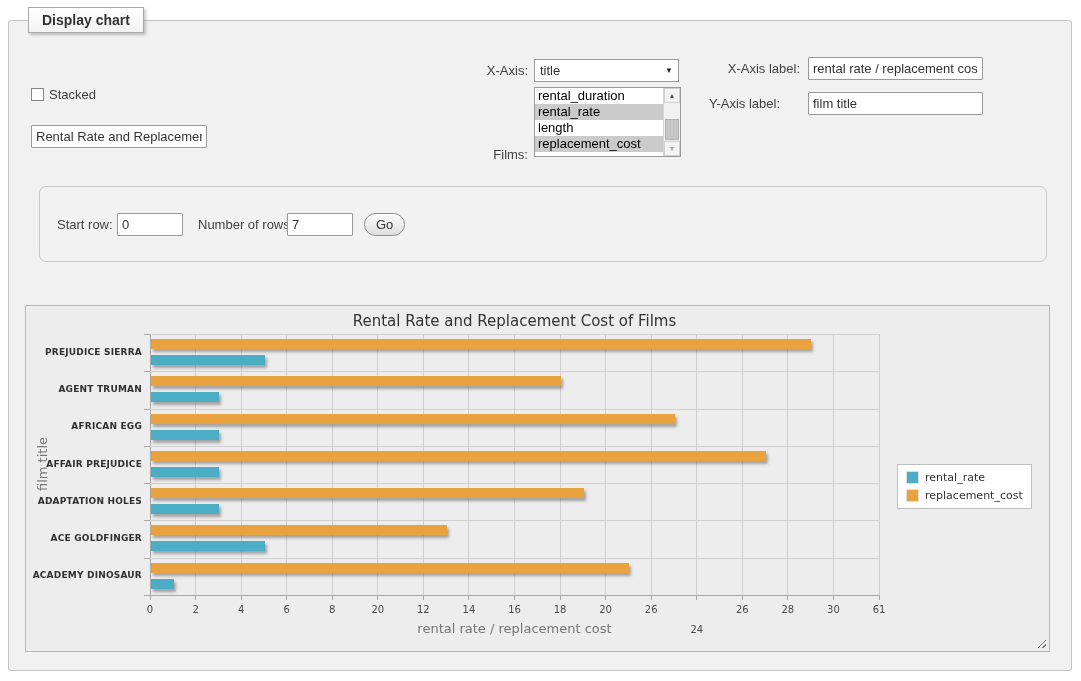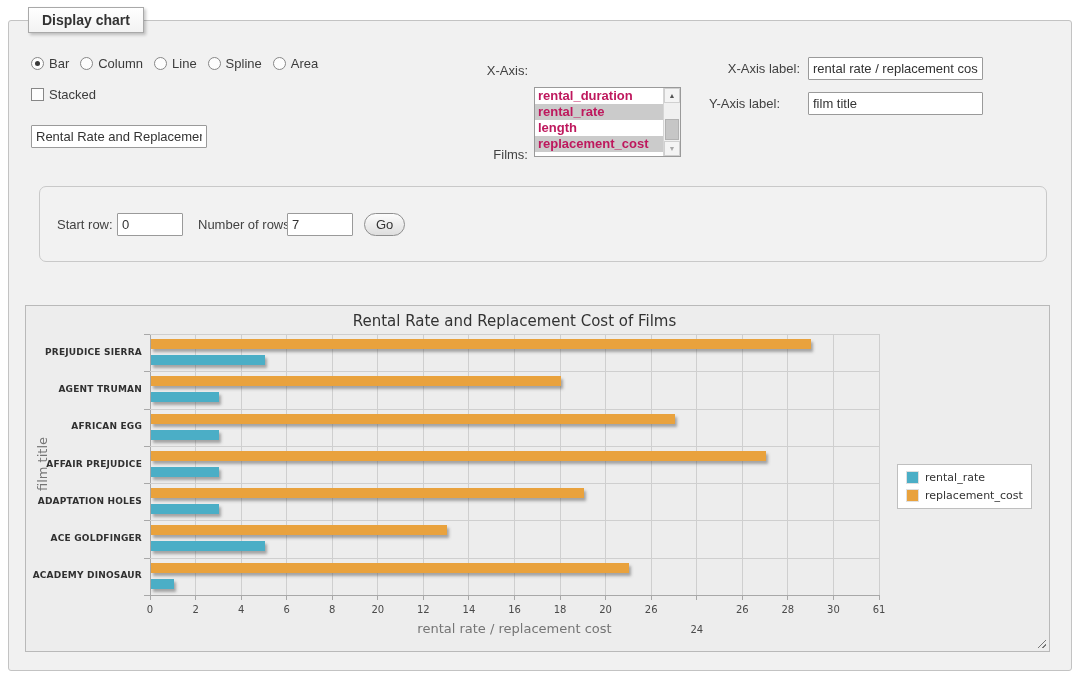--- a/index.html
+++ b/index.html
@@ -55,21 +55,21 @@
   .xaxis-select .sel-text { flex: 1; color: #333; }
   .sel-arrow { font-size: 8px; color: #222; }
   .xlabel-input { position: absolute; left: 799px; top: 36px; width: 175px; }
   .ylabel-input { position: absolute; left: 799px; top: 71px; width: 175px; }
   
   .series-list {
     position: absolute; left: 525px; top: 66px; width: 147px; height: 70px;
     background: #fff; border: 1px solid #9a9a9a; overflow: hidden;
   }
   .series-opts { position: absolute; left: 0; top: 0; right: 17px; }
-  .series-opt { height: 16px; line-height: 16px; padding: 0 3px; color: #be185d; white-space: nowrap; cursor: default; font-weight: bold; }
+  .series-opt { height: 16px; line-height: 16px; padding: 0 3px; color: #000000; white-space: nowrap; cursor: default; }
   .series-opt.selected { background: #cbcbcb; }
   .sb { position: absolute; right: 0; top: 0; width: 17px; bottom: 0; background: #f0f0f0; border-left: 1px solid #d5d5d5; }
   .sb-btn { position: absolute; left: 0; width: 16px; height: 15px; background: #f4f4f4; border: 1px solid #d0d0d0;
             display: flex; align-items: center; justify-content: center; font-size: 7px; color: #555; }
   .sb-up { top: 0; }
   .sb-down { bottom: 0; color: #a8a8a8; }
   .sb-thumb { position: absolute; left: 1px; top: 31px; width: 14px; height: 21px; background: #c6c6c6; border: 1px solid #b2b2b2; }
   
   .rows-box {
     position: absolute; left: 30px; top: 165px; width: 1008px; height: 76px;
@@ -130,51 +130,33 @@
     background: repeating-linear-gradient(-45deg, transparent 0 2px, #777 2px 3px);
     clip-path: polygon(100% 0, 100% 100%, 0 100%);
   }
 </style>
 </head>
 <body>
 
 <div class="panel">
   <div class="panel-legend">Display chart</div>
 
-  <div class="radio-row">
-      <div class="radio-item">
-        <div class="radio-dot checked"></div>
-        <div>Bar</div>
-      </div>
-      <div class="radio-item">
-        <div class="radio-dot"></div>
-        <div>Column</div>
-      </div>
-      <div class="radio-item">
-        <div class="radio-dot"></div>
-        <div>Line</div>
-      </div>
-      <div class="radio-item">
-        <div class="radio-dot"></div>
-        <div>Spline</div>
-      </div>
-      <div class="radio-item">
-        <div class="radio-dot"></div>
-        <div>Area</div>
-      </div>
-    </div>
 
   <div class="check-row check-item">
     <span class="check-box"></span>
     <span>Stacked</span>
   </div>
 
   <input class="text-field chart-title-input" value="Rental Rate and Replacement Cost of Films" style="">
 
   <div class="label-right lab-xaxis">X-Axis:</div>
+  <div class="xaxis-select">
+    <span class="sel-text">title</span>
+    <span class="sel-arrow">▼</span>
+  </div>
 
   <div class="label-right lab-series">Films:</div>
   <div class="series-list">
     <div class="series-opts">
         <div class="series-opt">rental_duration</div>
         <div class="series-opt selected">rental_rate</div>
         <div class="series-opt">length</div>
         <div class="series-opt selected">replacement_cost</div>
       </div>
     <div class="sb">

